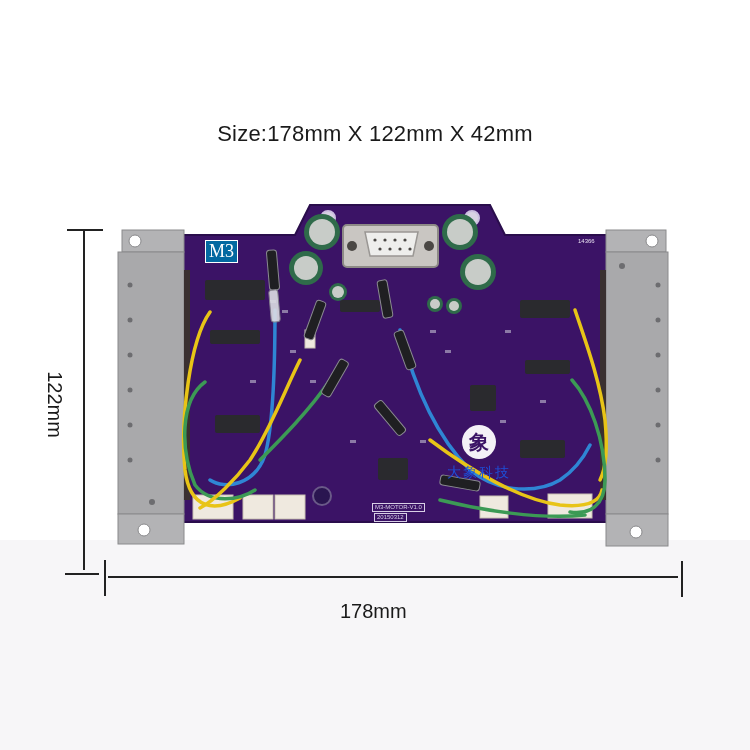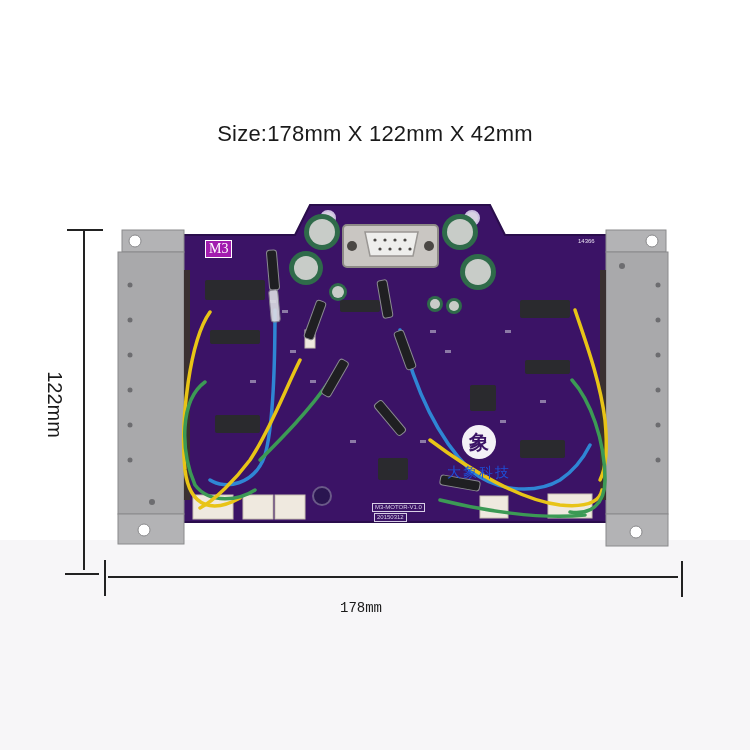--- a/index.html
+++ b/index.html
@@ -1,27 +1,27 @@
 <!DOCTYPE html>
 <html><head>
 <meta charset="utf-8">
 <style>
   * { box-sizing: border-box; margin: 0; padding: 0; }
   html, body { width: 750px; height: 750px; background: #ffffff; overflow: hidden; }
   body { position: relative; font-family: "Liberation Sans", sans-serif; color: #1a1a1a; }
 
   .size-title { position: absolute; left: 0; width: 750px; top: 121px; text-align: center; font-size: 22px; letter-spacing: 0.2px; }
-  .dim-h-label { position: absolute; left: 340px; top: 600px; font-size: 14px; font-family: Liberation Mono, monospace; }
+  .dim-h-label { position: absolute; left: 340px; top: 600px; font-size: 20px; }
   .dim-v-label { position: absolute; left: 14px; top: 393px; font-size: 20px; transform: rotate(90deg); transform-origin: center; width: 80px; text-align: center; }
 
   .line { position: absolute; background: #222; }
 
   .photo { position: absolute; left: 0; top: 0; width: 750px; height: 750px; }
 
-  .pcb-label { position: absolute; font-family: "Liberation Serif", serif; font-size: 14px; color: #fff; border: 1.5px solid #fff; padding: 0 3px; left: 205px; top: 240px; background: #a21caf; }
+  .pcb-label { position: absolute; font-family: "Liberation Serif", serif; font-size: 18px; color: #fff; border: 1.5px solid #fff; padding: 0 3px; left: 205px; top: 240px; background: #0369a1; }
   .pcb-code { position: absolute; left: 578px; top: 238px; font-size: 6px; color: #e8e0f0; }
   .pcb-brand { position: absolute; left: 447px; top: 464px; font-size: 14px; color: #1d4ed8; letter-spacing: 2px; }
   .pcb-model { position: absolute; left: 372px; top: 503px; font-size: 6px; color: #d8cfe6; border: 1px solid #d8cfe6; padding: 0 2px; line-height: 7px; }
   .pcb-date { position: absolute; left: 374px; top: 513px; font-size: 6px; color: #d8cfe6; border: 1px solid #d8cfe6; padding: 0 2px; line-height: 7px; }
   .pcb-logo { position: absolute; left: 462px; top: 425px; width: 34px; height: 34px; border-radius: 50%; background: #f4f1f7; color: #3b1366; font-size: 20px; font-weight: bold; text-align: center; line-height: 34px; }
 </style>
 </head>
 <body>
 
 <div class="photo">

